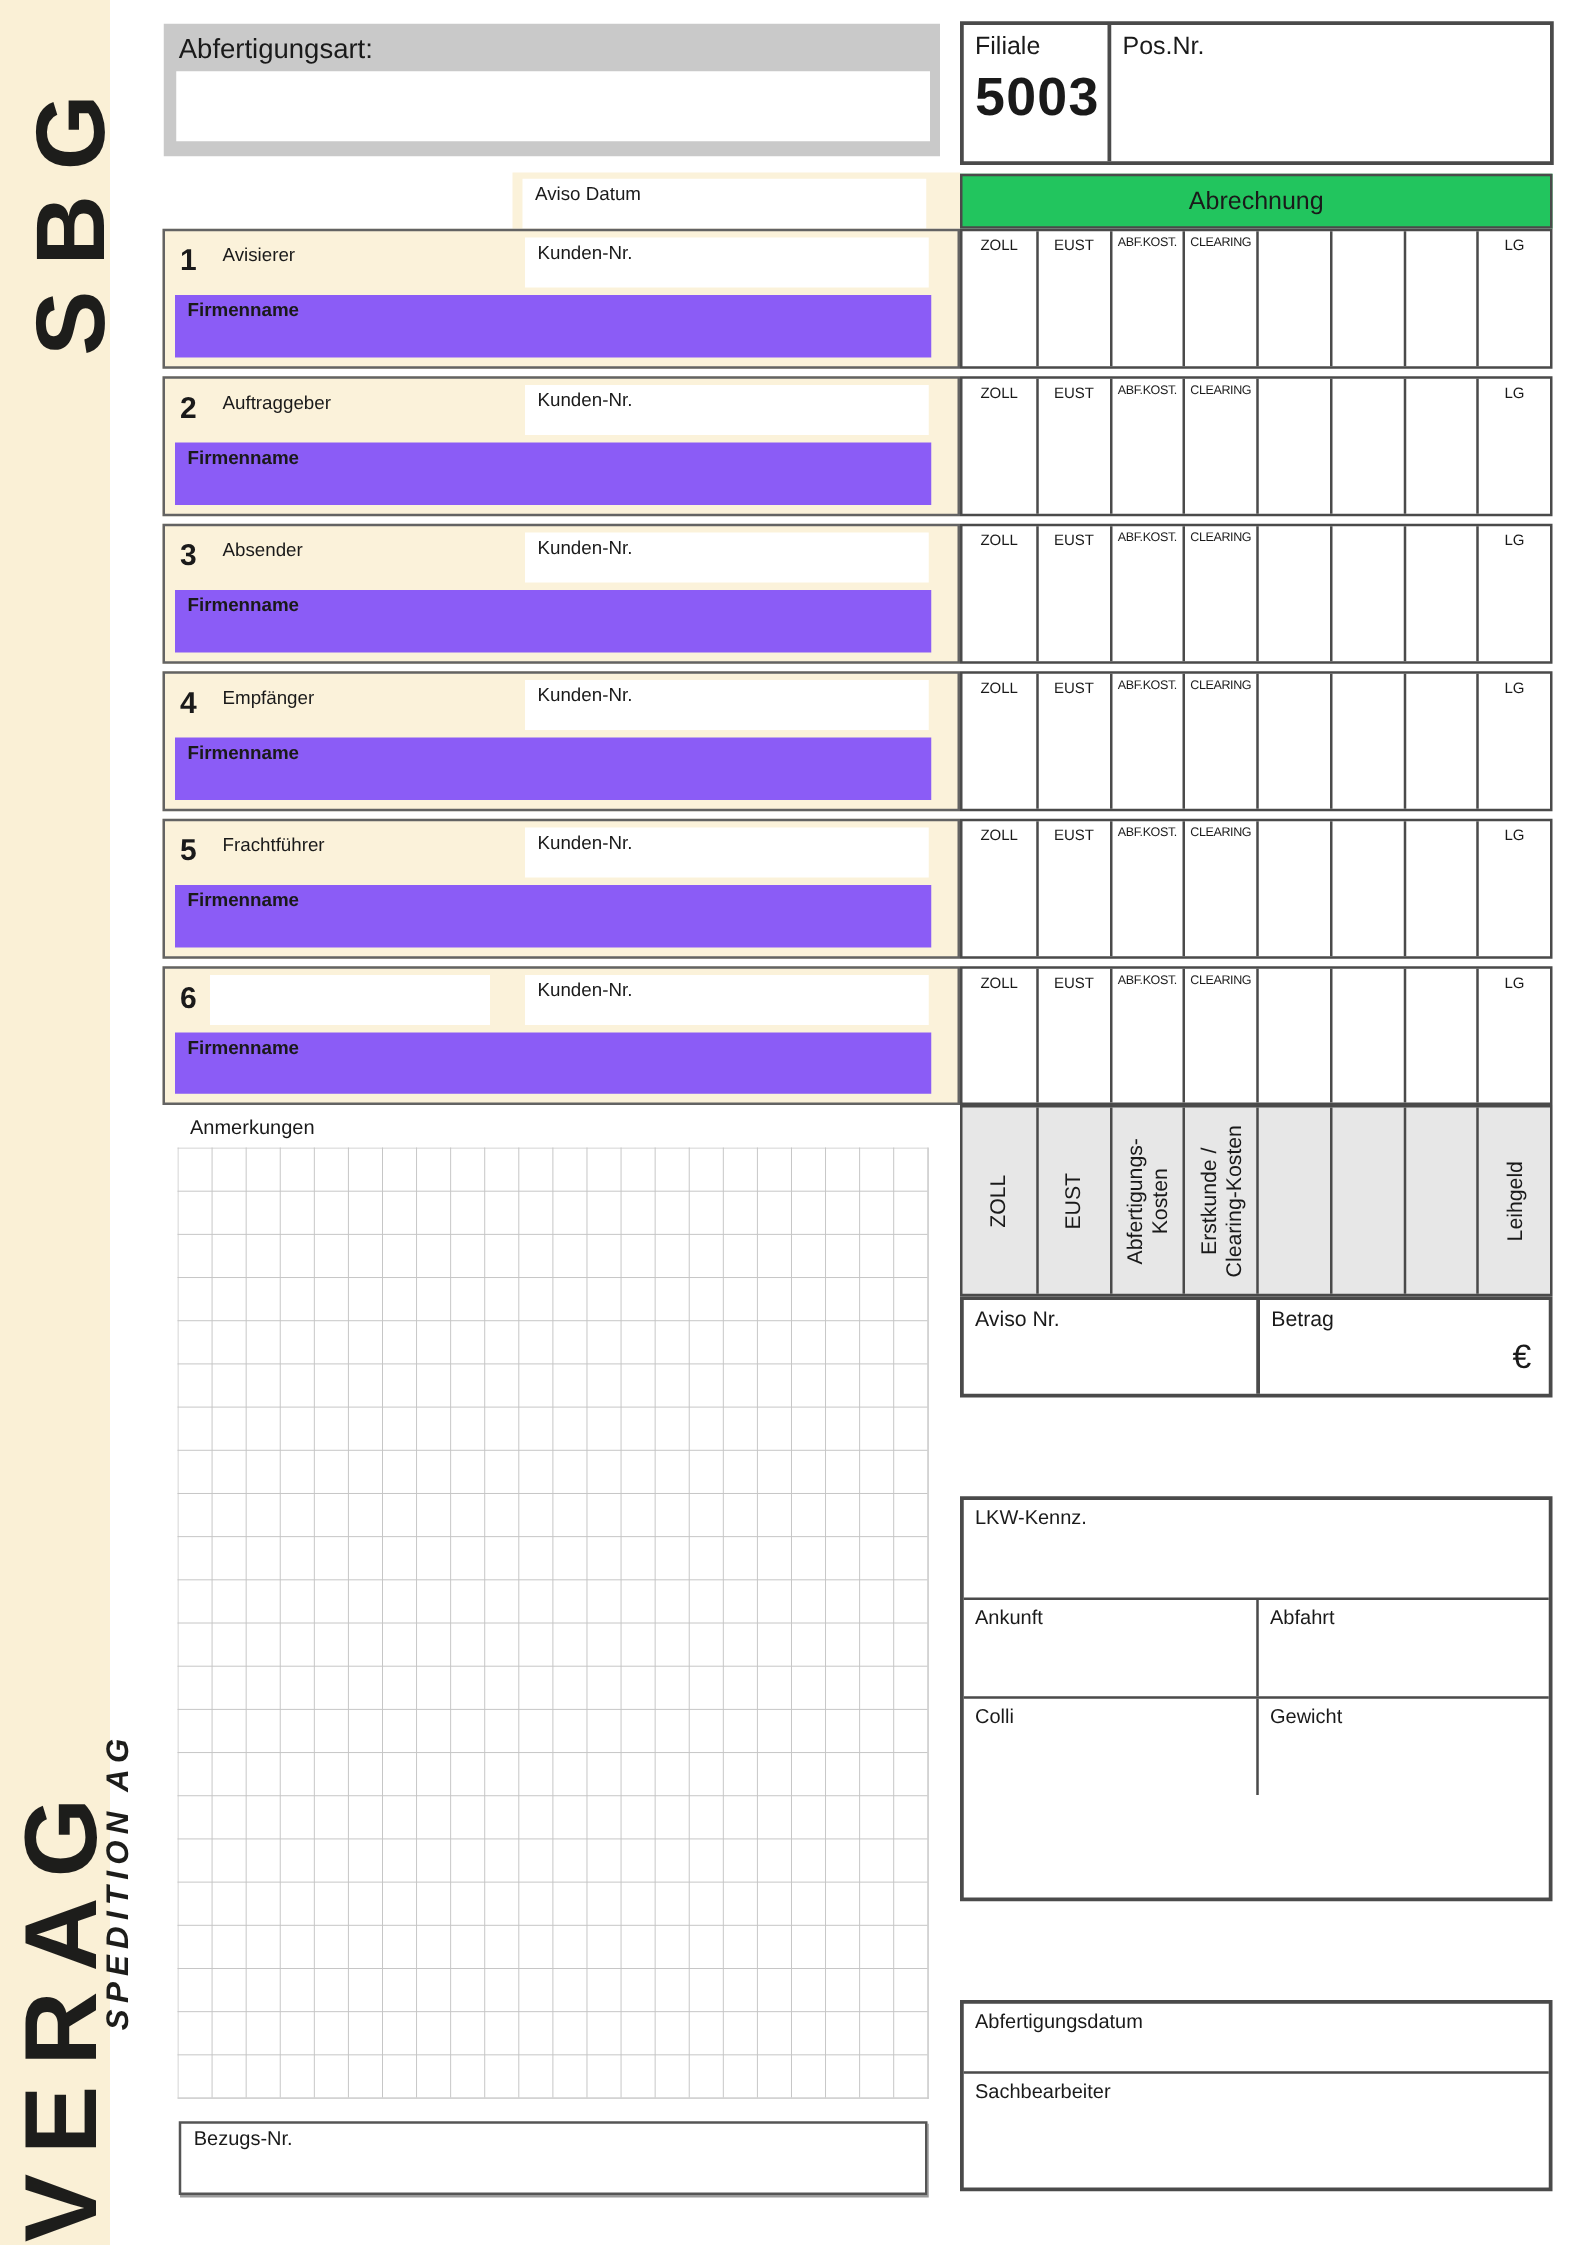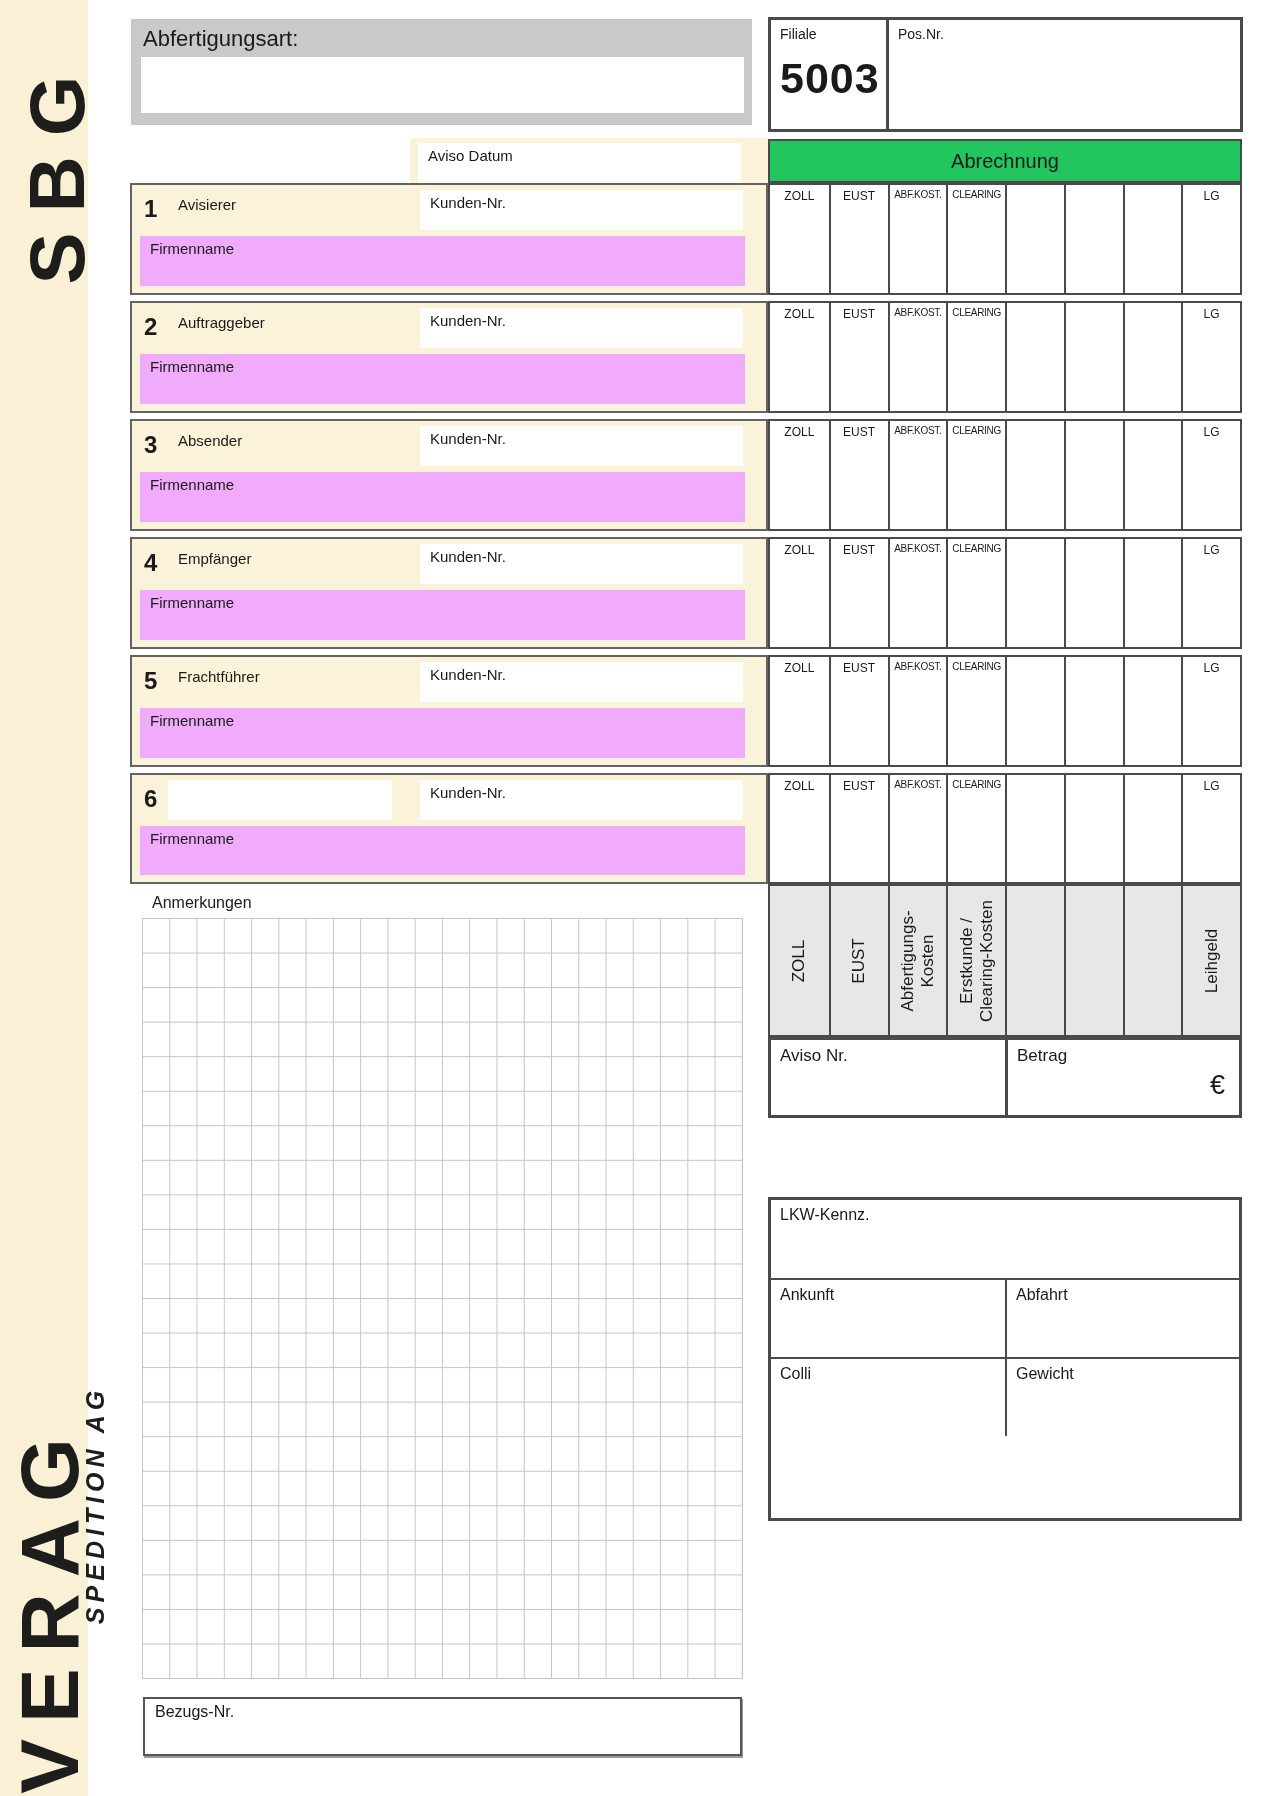--- a/index.html
+++ b/index.html
@@ -14,32 +14,32 @@
   .logo-bottom{left:50px;top:1608px;font-size:82px;font-weight:900;letter-spacing:16px;}
   .logo-sub{left:95px;top:1505px;font-size:25px;font-weight:bold;font-style:italic;letter-spacing:5px;}
   
   .graybox{left:131px;top:19px;width:621px;height:106px;background:#C9C9C9;}
   .graybox .lbl{position:absolute;left:12px;top:7px;font-size:22px;}
   .graybox .field{position:absolute;left:10px;top:38px;width:603px;height:56px;background:#fff;}
   
   .filialebox{left:768px;top:17px;width:469px;height:109px;border:3px solid #4a4a4a;background:#fff;display:flex;}
   .filiale-cell{position:relative;width:115px;border-right:3px solid #4a4a4a;}
   .posnr-cell{position:relative;flex:1;}
-  .filiale-cell .lbl,.posnr-cell .lbl{position:absolute;left:9px;top:6px;font-size:14px;}
+  .filiale-cell .lbl,.posnr-cell .lbl{position:absolute;left:9px;top:6px;font-size:20px;}
   .filiale-val{position:absolute;left:9px;top:34px;font-size:43px;font-weight:bold;letter-spacing:1px;}
   
   .aviso{left:410px;top:138px;width:358px;height:45px;background:#FBF2DA;}
   .aviso .field{position:absolute;left:8px;top:5px;width:323px;height:40px;background:#fff;}
   .flabel{position:absolute;left:10px;top:4px;font-size:15px;}
   
   .sect{left:130px;width:638px;background:#FBF2DA;border:2px solid #636363;box-sizing:border-box;}
   .sect .num{position:absolute;left:12px;top:10px;font-size:24px;font-weight:bold;}
   .sect .slabel{position:absolute;left:46px;top:11px;font-size:15px;}
   .sect .kunden{position:absolute;left:288px;top:5px;width:323px;height:40px;background:#fff;}
-  .sect .firma{position:absolute;left:8px;top:51px;right:21px;bottom:7px;background:#f0abfc;}
+  .sect .firma{position:absolute;left:8px;top:51px;right:21px;bottom:7px;background:#8b5cf6;font-weight:bold;}
   .sect .blankfield{position:absolute;left:36px;top:5px;width:224px;height:40px;background:#fff;}
   
   .abheader{left:768px;top:139px;width:474px;height:44px;background:#22c55e;border:2px solid #4a4a4a;
             box-sizing:border-box;text-align:center;font-size:20px;line-height:40px;}
   .arow{left:768px;width:474px;background:#fff;border:2px solid #4a4a4a;box-sizing:border-box;
         display:grid;grid-template-columns:repeat(8,1fr);}
   .acell{position:relative;border-left:2px solid #4a4a4a;}
   .acell:first-child{border-left:none;}
   .chead{display:block;text-align:center;margin-top:4px;font-size:12px;}
   .chead.cond{font-size:10px;letter-spacing:-0.3px;}
@@ -353,18 +353,26 @@
     <div class="crow split">
       <div class="half">
         <span class="celllbl">Colli</span>
       </div>
       <div class="half2">
         <span class="celllbl">Gewicht</span>
       </div>
     </div>
   </div>
 
+  <div class="abs fblock">
+    <div class="frow1">
+      <span class="celllbl">Abfertigungsdatum</span>
+    </div>
+    <div class="frow2">
+      <span class="celllbl">Sachbearbeiter</span>
+    </div>
+  </div>
 
   <div class="abs bezugs">
     <span class="flabel" style="font-size:16px;">Bezugs-Nr.</span>
   </div>
 
 </div>
 
 </body></html>

